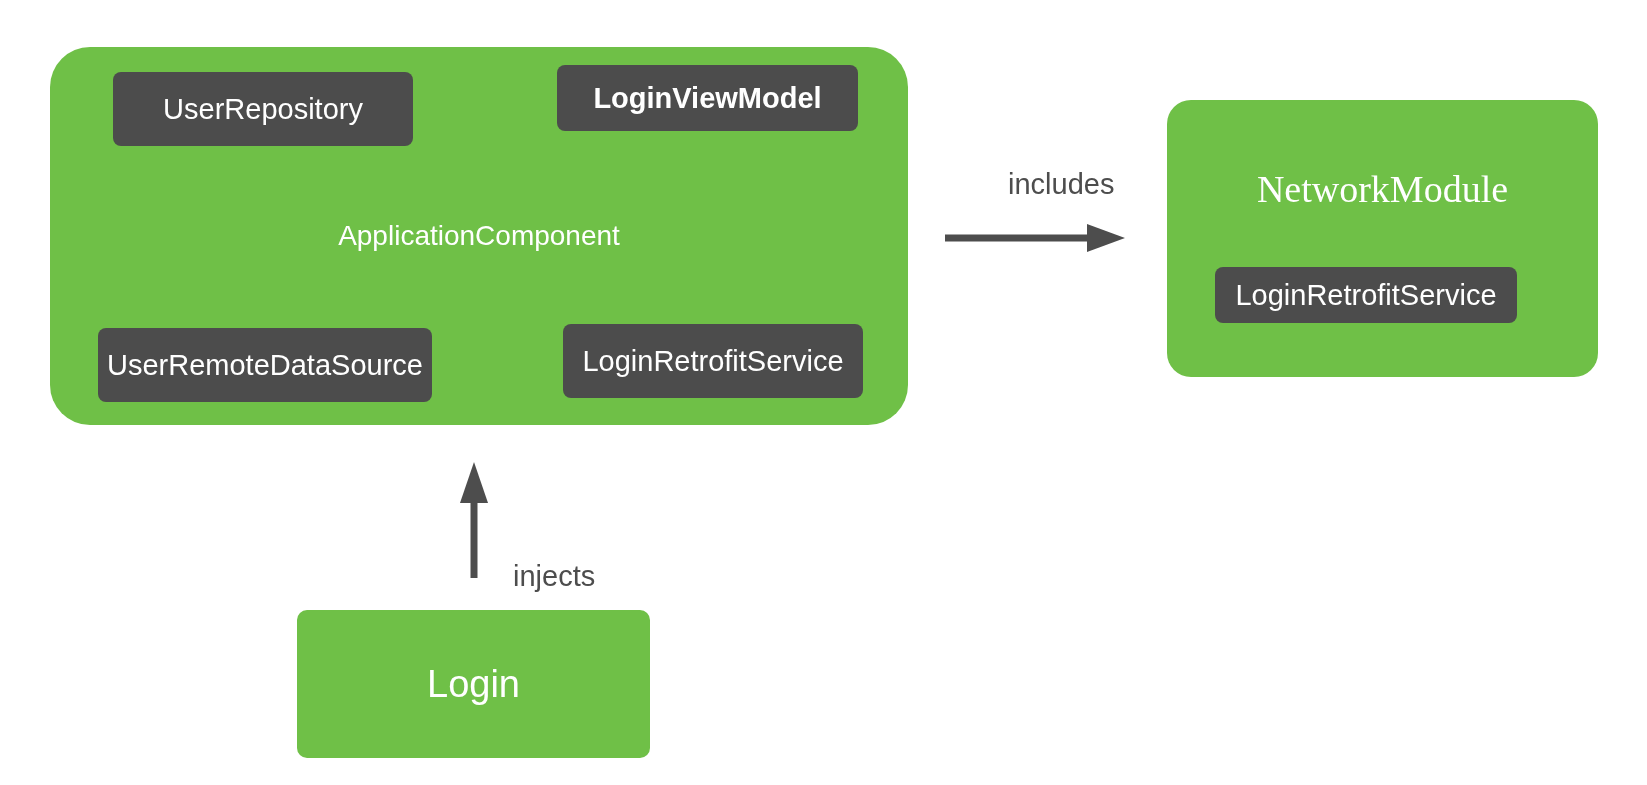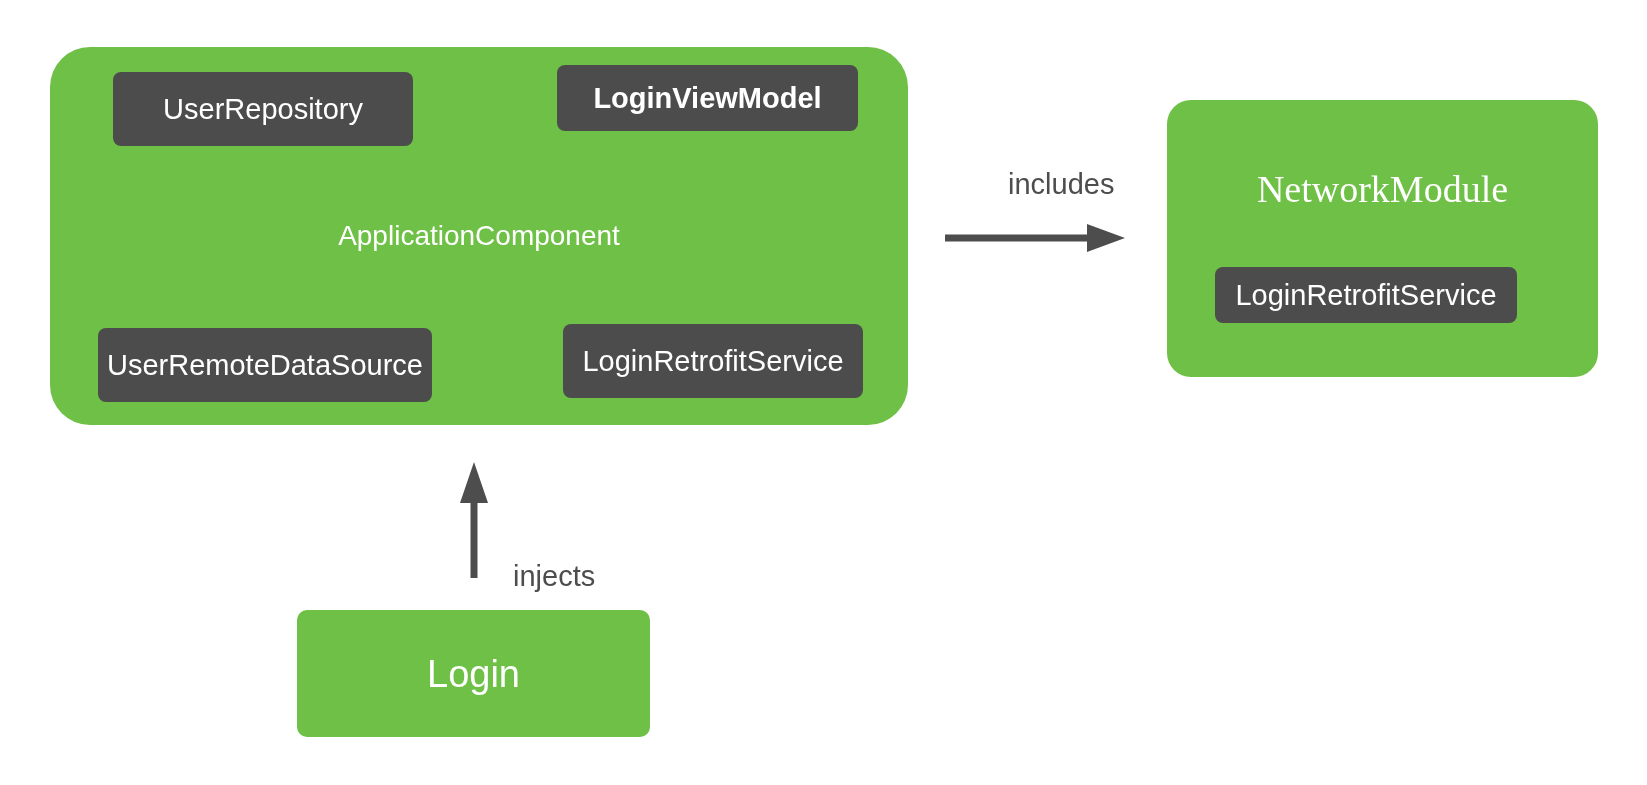--- a/index.html
+++ b/index.html
@@ -31,21 +31,21 @@
     width: 858px; height: 378px;
     border-radius: 40px;
   }
   .network-module {
     left: 1167px; top: 100px;
     width: 431px; height: 277px;
     border-radius: 24px;
   }
   .login-activity {
     left: 297px; top: 610px;
-    width: 353px; height: 127px;
+    width: 353px; height: 148px;
     border-radius: 10px;
     display: flex;
     flex-direction: column;
     align-items: center;
     justify-content: center;
   }
   .dark-chip {
     position: absolute;
     background: var(--dark-chip);
     border-radius: 8px;

